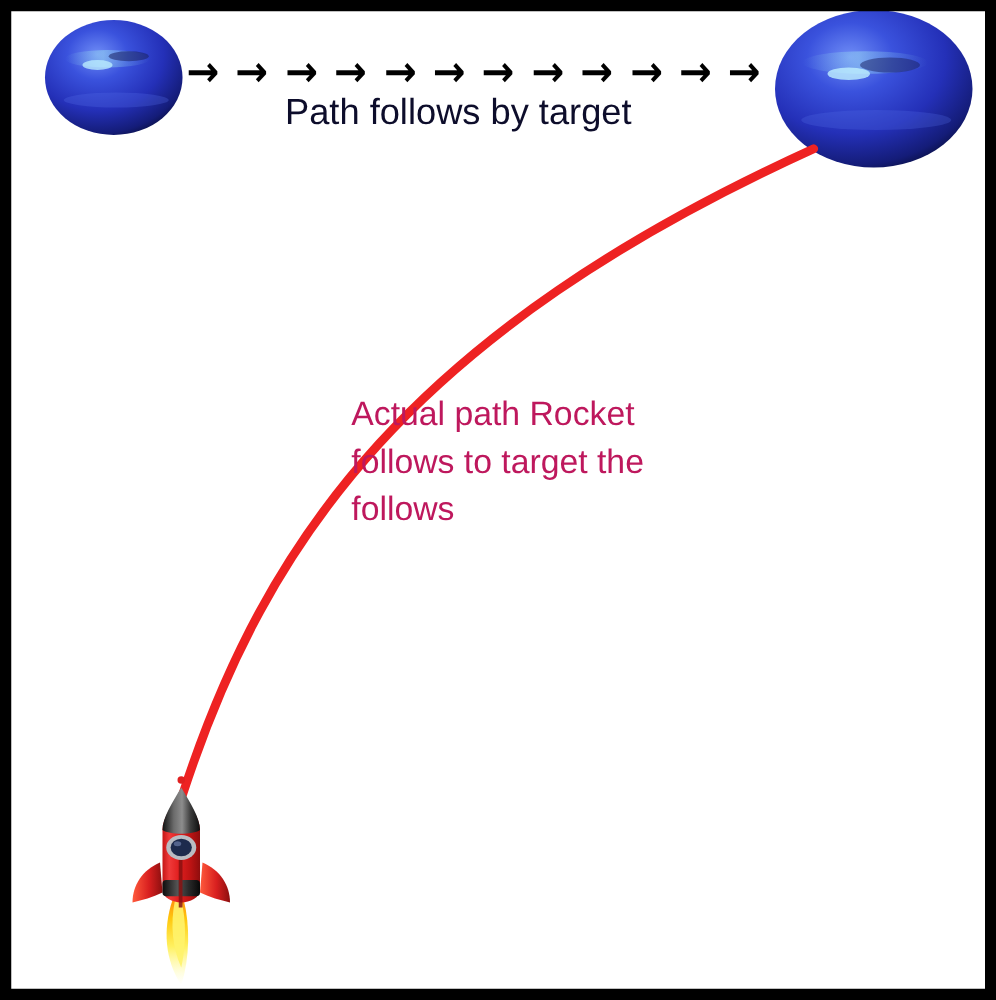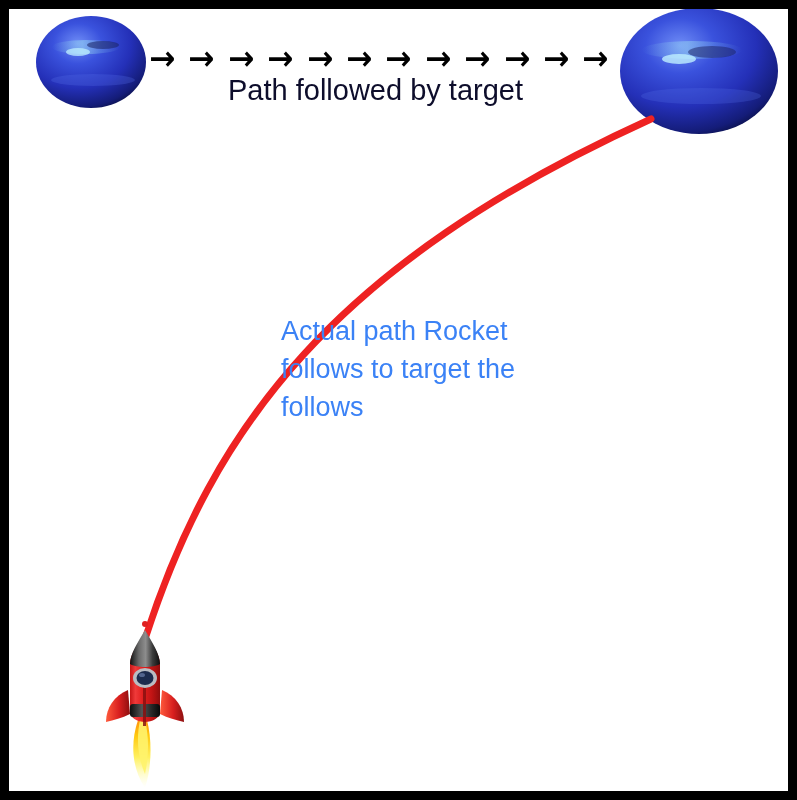--- a/index.html
+++ b/index.html
@@ -179,22 +179,22 @@
     <span class="arrow-glyph">→</span>
     <span class="arrow-glyph">→</span>
     <span class="arrow-glyph">→</span>
     <span class="arrow-glyph">→</span>
     <span class="arrow-glyph">→</span>
     <span class="arrow-glyph">→</span>
     <span class="arrow-glyph">→</span>
     <span class="arrow-glyph">→</span>
   </div>
 
-  <div id="target-path-label" style="color: rgb(13, 13, 43);">Path followed by target</div>
-
-  <div id="rocket-path-label" style="color: #3b82f6;">
+  <div id="target-path-label" style="color: rgb(13, 13, 43);">Path follows by target</div>
+
+  <div id="rocket-path-label" style="color: #be185d;">
     <div>Actual path Rocket</div>
     <div>follows to target the</div>
     <div>follows</div>
   </div>
 
   <div id="frame" style="border: 9px solid rgb(0, 0, 0);"></div>
 </div>
 
 </body></html>

